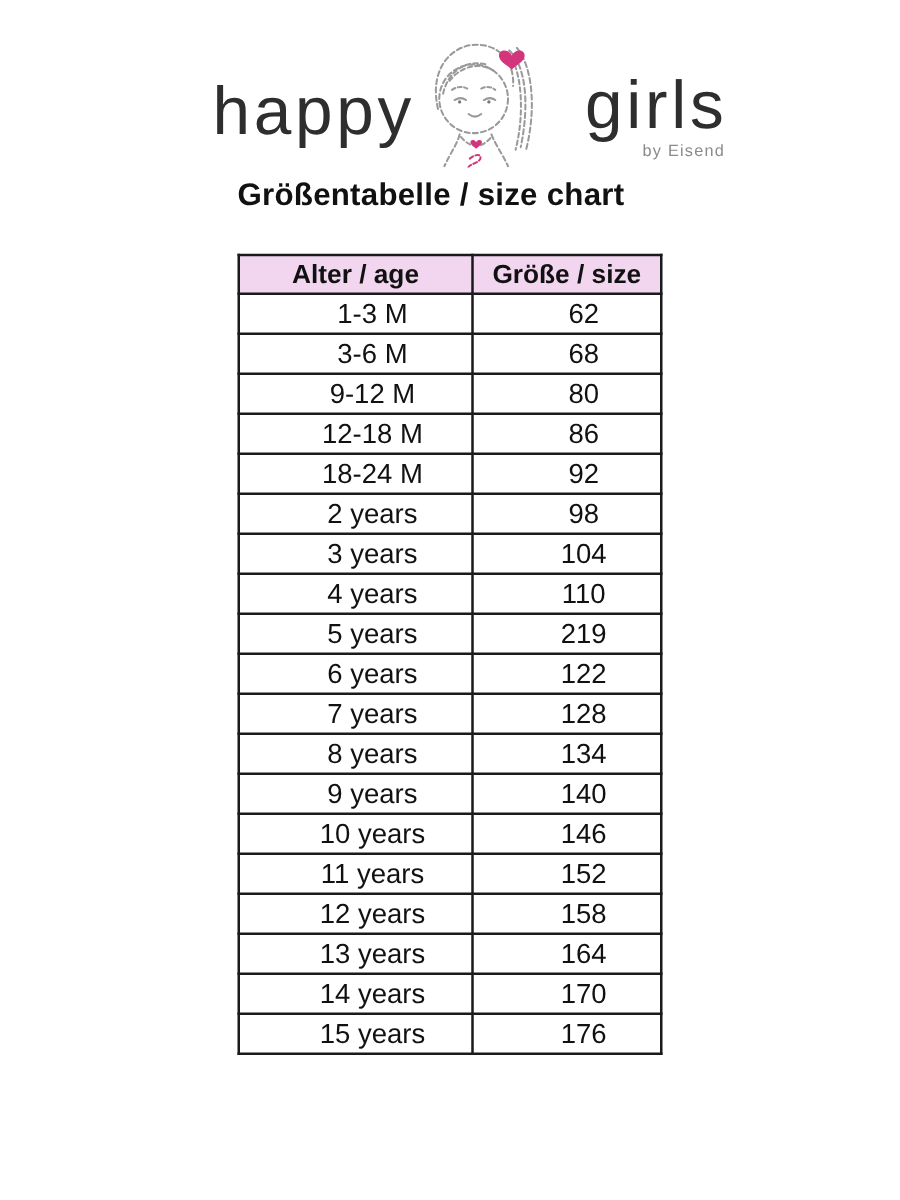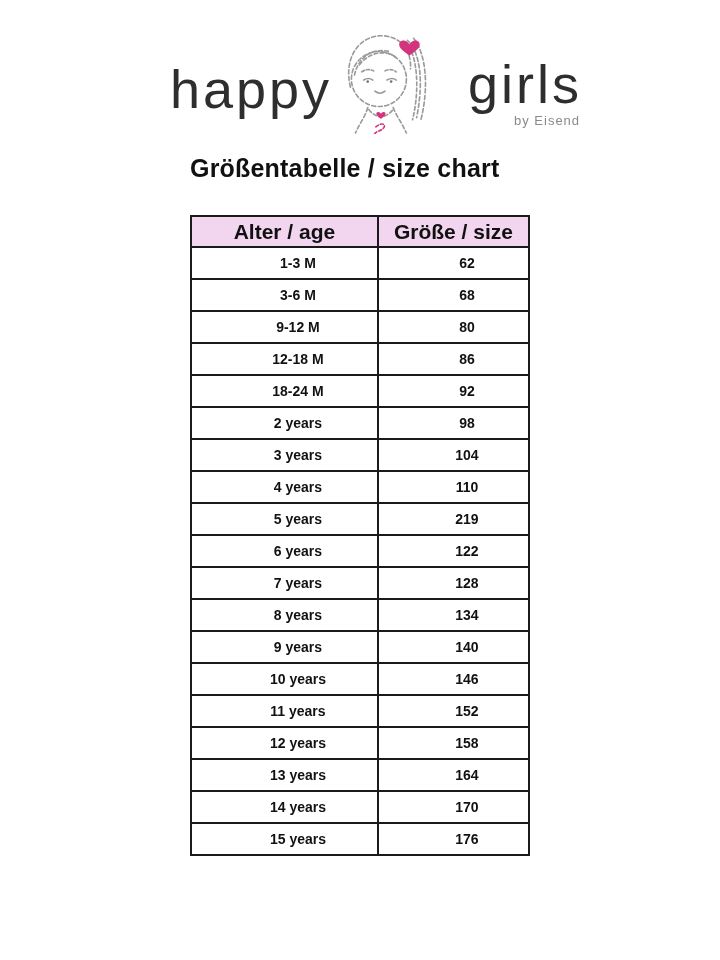--- a/index.html
+++ b/index.html
@@ -25,42 +25,42 @@
     font-size:54px;font-weight:300;color:var(--logo-ink);
     letter-spacing:3px;line-height:1;margin-left:32px;
   }
   .brand-word.left{margin-bottom:14px;}
   .mascot-wrap{width:112px;height:112px;margin:0 -4px;position:relative;top:4px;}
   .girls-col{display:flex;flex-direction:column;align-items:flex-end;margin-bottom:2px;text-align:center;}
   .byline{
     font-size:13px;color:#8a8a8a;letter-spacing:1px;margin-top:2px;padding-right:2px;
   }
   
-  .heading-wrap{width:340px;margin:24px auto 0 auto;}
+  .heading-wrap{width:340px;margin:12px auto 0 auto;}
   .page-title{
     font-size:25px;font-weight:bold;color:var(--ink);letter-spacing:0.2px;
   }
   
   .table-wrap{width:340px;margin:32px auto 0 auto;}
   table{
     width:100%;border-collapse:collapse;table-layout:fixed;
   }
   th,td{
     border:2px solid var(--border);
     text-align:center;vertical-align:middle;
     color:var(--ink);
     height:32px;
     padding:1px 4px;
   }
   th{
     background:var(--header-bg);
     font-size:21px;font-weight:bold;
     height:31px;
   }
-  td{font-size:14px;font-weight:bold;padding-left:31px;}
+  td{font-size:22px;font-weight:normal;padding-left:31px;}
   col.age-col{width:55.3%;}
   col.size-col{width:44.7%;}
 </style>
 </head>
 <body>
 
 <div class="page">
 
   <div class="logo-row">
     <div class="brand-word left">happy</div>

